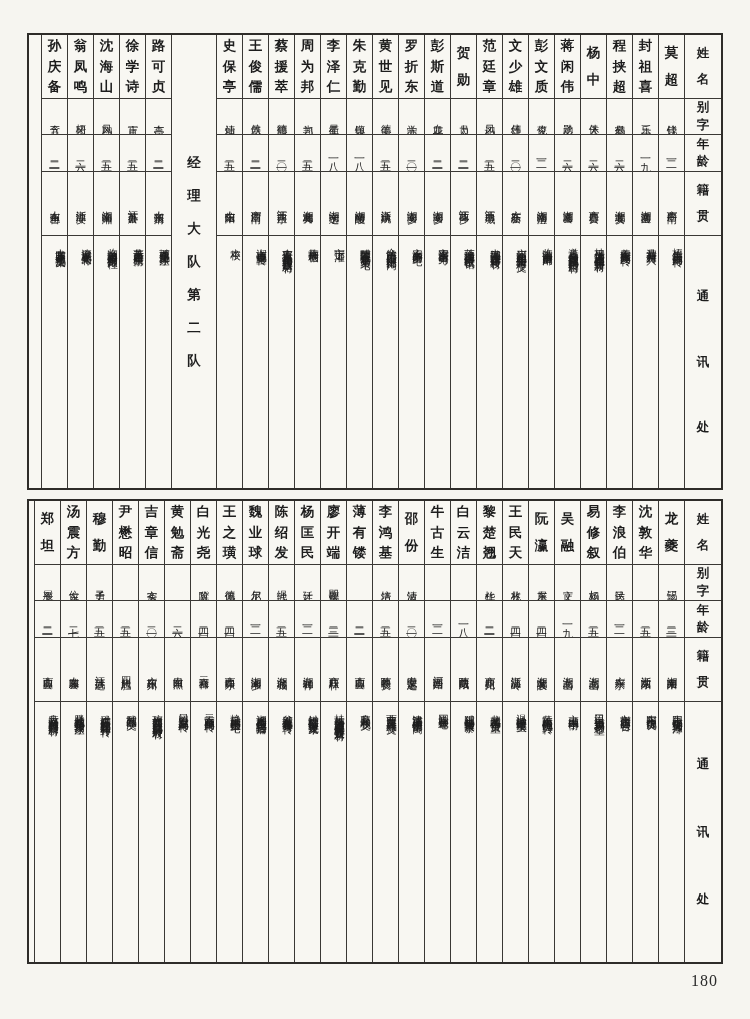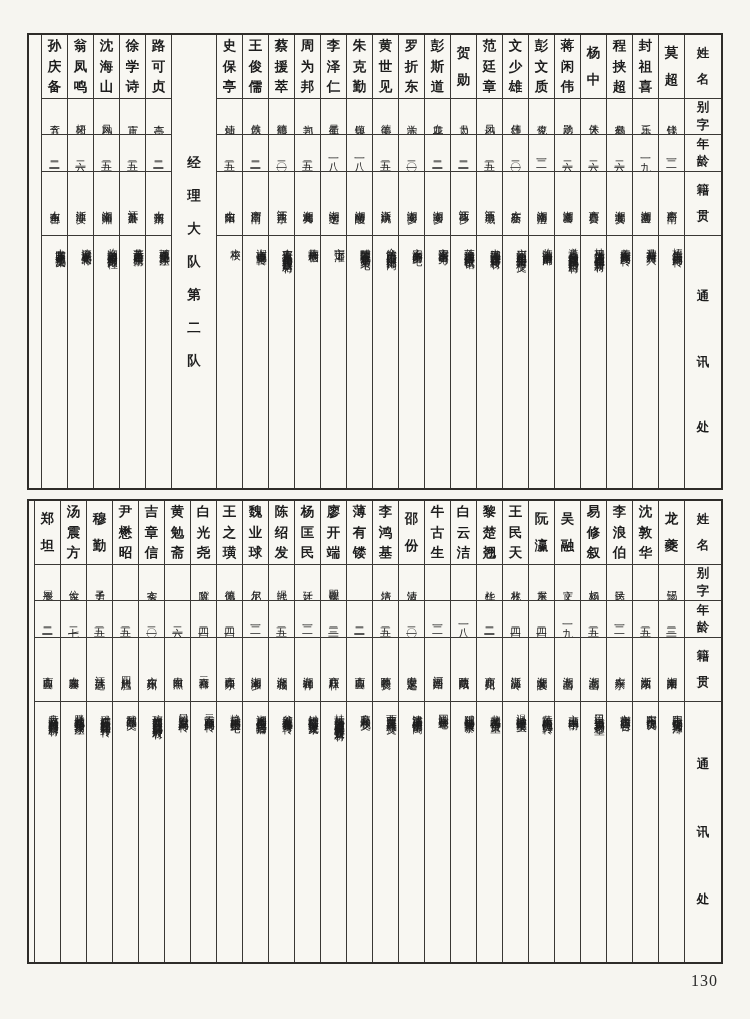--- a/index.html
+++ b/index.html
@@ -1149,13 +1149,13 @@
         <div class="cell r3">
           <span class="vtext">山西应县</span>
         </div>
         <div class="cell r4 addr">
           <span class="vtext">应县南河种村邮局转门寨村</span>
         </div>
       </div>
     </div>
 </div>
 
-<div class="pagenum">130</div>
+<div class="pagenum">180</div>
 
 </body></html>

